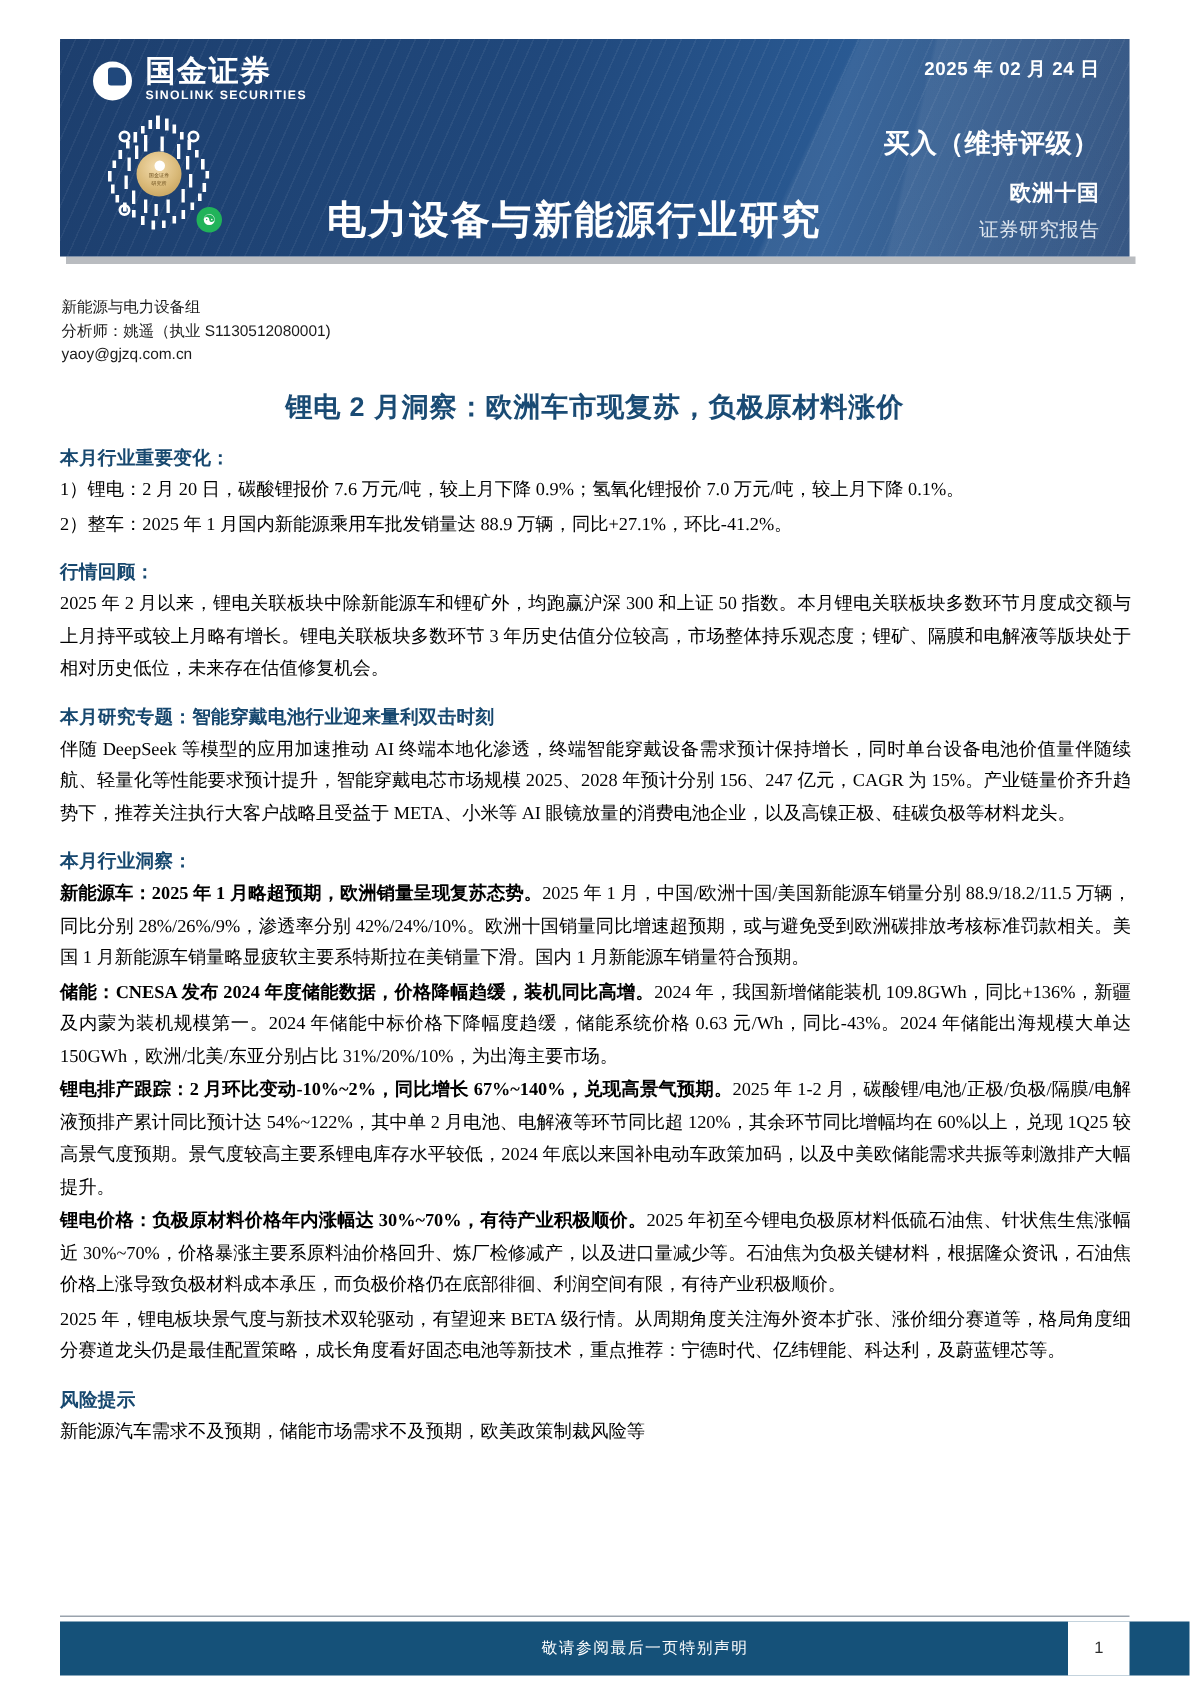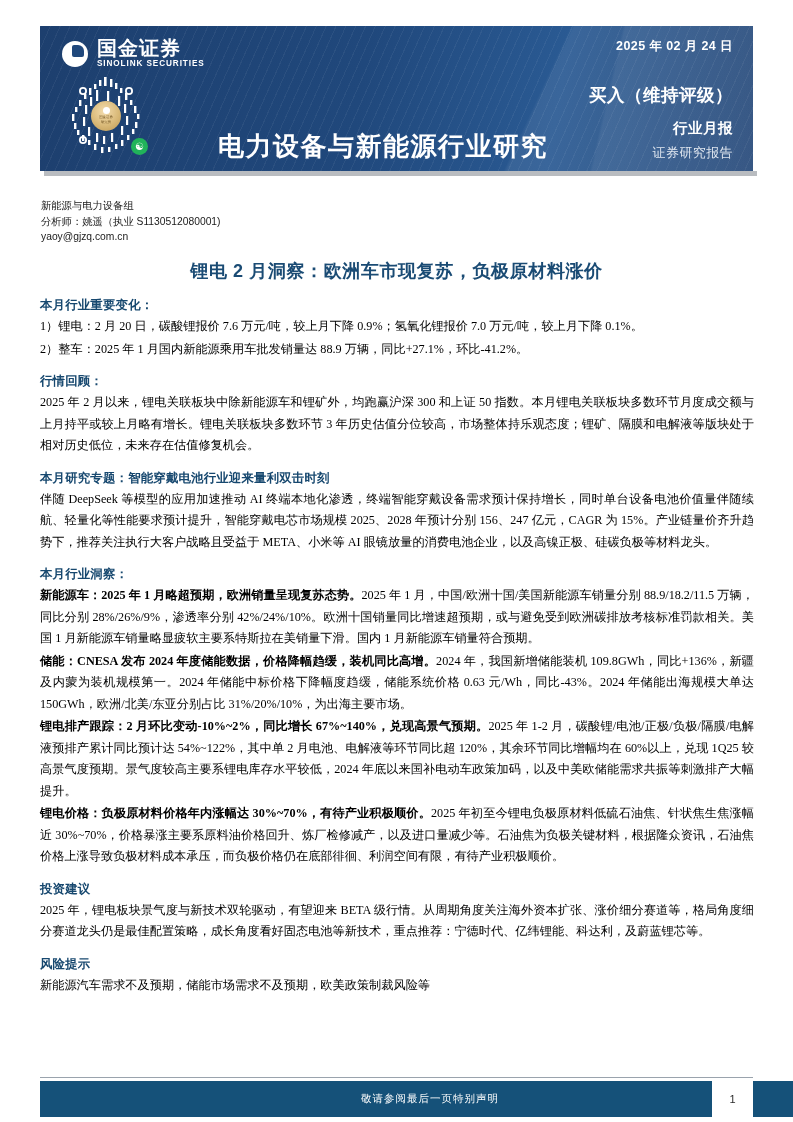--- a/index.html
+++ b/index.html
@@ -353,21 +353,21 @@
       <div class="qr-badge-dot"></div>
       <div>国金证券</div>
       <div>研究所</div>
     </div>
     <div class="wechat-dot">☯</div>
   </div>
 
   <div class="banner-title">电力设备与新能源行业研究</div>
   <div class="banner-date">2025 年 02 月 24 日</div>
   <div class="banner-rating">买入（维持评级）</div>
-  <div class="banner-kind">行业月报</div>
+  <div class="banner-kind">欧洲十国</div>
   <div class="banner-sub">证券研究报告</div>
 </div>
 
 <div class="analyst">
   <div>新能源与电力设备组</div>
   <div>分析师：姚遥（执业 S1130512080001)</div>
   <div>yaoy@gjzq.com.cn</div>
 </div>
 
 <div class="doc-title">锂电 2 月洞察：欧洲车市现复苏，负极原材料涨价</div>
@@ -387,21 +387,20 @@
   <h2 class="sec gap">本月行业洞察：</h2>
 
   <p class="para"><span class="lead">新能源车：2025 年 1 月略超预期，欧洲销量呈现复苏态势。</span><span>2025 年 1 月，中国/欧洲十国/美国新能源车销量分别 88.9/18.2/11.5 万辆，同比分别 28%/26%/9%，渗透率分别 42%/24%/10%。欧洲十国销量同比增速超预期，或与避免受到欧洲碳排放考核标准罚款相关。美国 1 月新能源车销量略显疲软主要系特斯拉在美销量下滑。国内 1 月新能源车销量符合预期。</span></p>
 
   <p class="para"><span class="lead">储能：CNESA 发布 2024 年度储能数据，价格降幅趋缓，装机同比高增。</span><span>2024 年，我国新增储能装机 109.8GWh，同比+136%，新疆及内蒙为装机规模第一。2024 年储能中标价格下降幅度趋缓，储能系统价格 0.63 元/Wh，同比-43%。2024 年储能出海规模大单达 150GWh，欧洲/北美/东亚分别占比 31%/20%/10%，为出海主要市场。</span></p>
 
   <p class="para"><span class="lead">锂电排产跟踪：2 月环比变动-10%~2%，同比增长 67%~140%，兑现高景气预期。</span><span>2025 年 1-2 月，碳酸锂/电池/正极/负极/隔膜/电解液预排产累计同比预计达 54%~122%，其中单 2 月电池、电解液等环节同比超 120%，其余环节同比增幅均在 60%以上，兑现 1Q25 较高景气度预期。景气度较高主要系锂电库存水平较低，2024 年底以来国补电动车政策加码，以及中美欧储能需求共振等刺激排产大幅提升。</span></p>
 
   <p class="para"><span class="lead">锂电价格：负极原材料价格年内涨幅达 30%~70%，有待产业积极顺价。</span><span>2025 年初至今锂电负极原材料低硫石油焦、针状焦生焦涨幅近 30%~70%，价格暴涨主要系原料油价格回升、炼厂检修减产，以及进口量减少等。石油焦为负极关键材料，根据隆众资讯，石油焦价格上涨导致负极材料成本承压，而负极价格仍在底部徘徊、利润空间有限，有待产业积极顺价。</span></p>
 
-  <h2 class="sec gap">投资建议</h2>
   <p class="para">2025 年，锂电板块景气度与新技术双轮驱动，有望迎来 BETA 级行情。从周期角度关注海外资本扩张、涨价细分赛道等，格局角度细分赛道龙头仍是最佳配置策略，成长角度看好固态电池等新技术，重点推荐：宁德时代、亿纬锂能、科达利，及蔚蓝锂芯等。</p>
 
   <h2 class="sec gap">风险提示</h2>
   <p class="para">新能源汽车需求不及预期，储能市场需求不及预期，欧美政策制裁风险等</p>
 </div>
 
 <div class="footer-rule"></div>
 <div class="footer-bar">敬请参阅最后一页特别声明</div>
 <div class="page-num">1</div>
 

